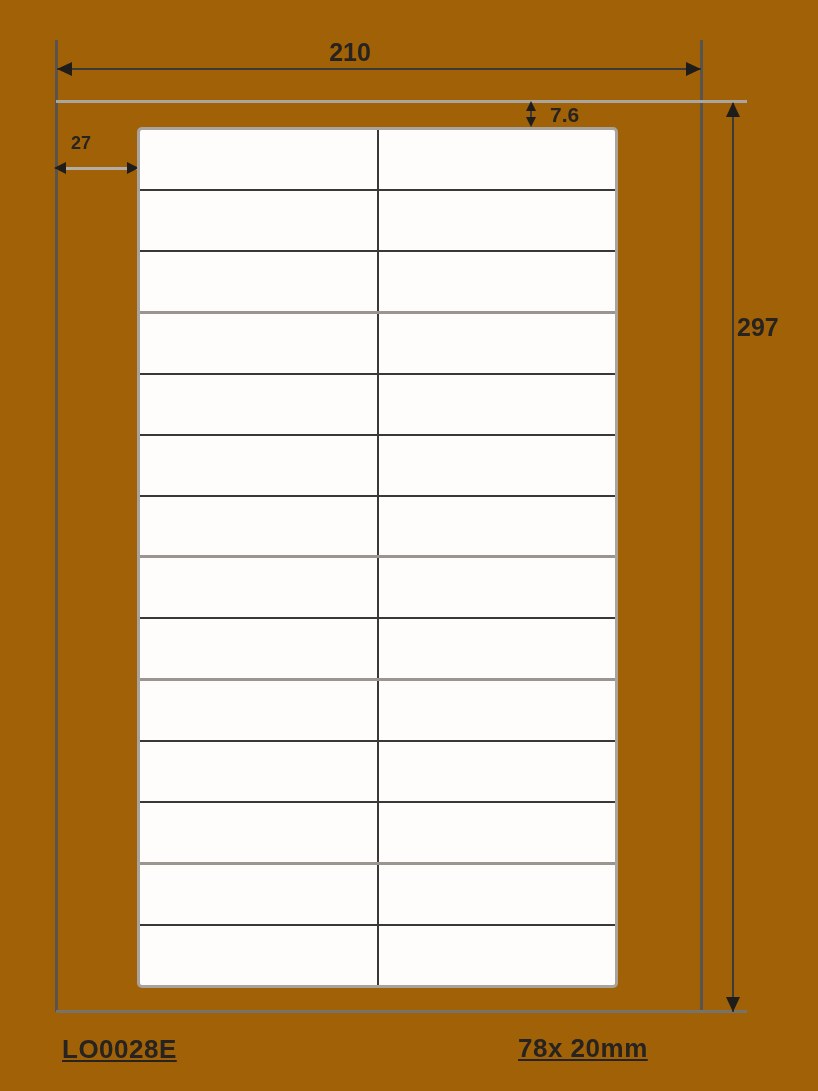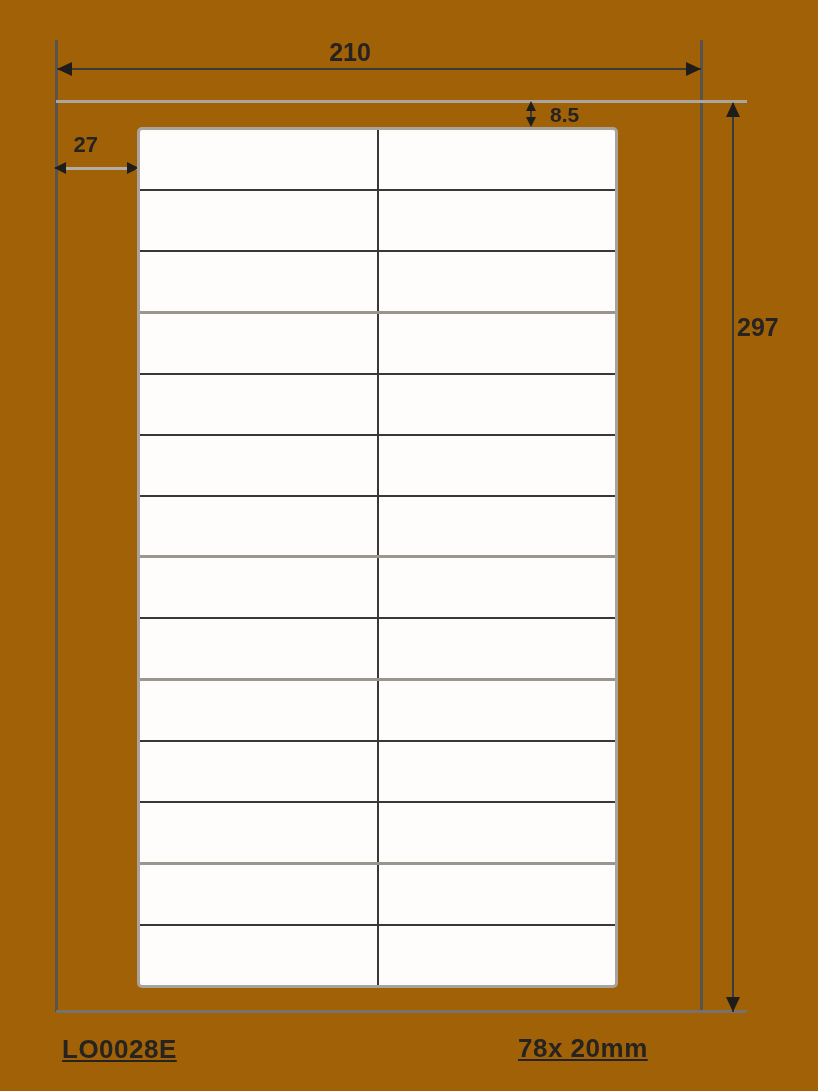--- a/index.html
+++ b/index.html
@@ -96,31 +96,31 @@
   <div class="dim-text" style="left:325px; top:40px; width:50px; text-align:center; font-size:25px;">210</div>
 
   <div class="line dim-line-v" style="left:732px; top:103px; height:909px;"></div>
   <div class="arrow a-up-md" style="left:726px; top:102px;"></div>
   <div class="arrow a-down-md" style="left:726px; top:997px;"></div>
   <div class="dim-text" style="left:737px; top:315px; font-size:25px;">297</div>
 
   <div class="line dim-line-gray" style="left:57px; top:167px; width:81px;"></div>
   <div class="arrow a-left-sm" style="left:54px; top:162px;"></div>
   <div class="arrow a-right-sm" style="left:127px; top:162px;"></div>
-  <div class="dim-text" style="left:64px; top:134px; width:34px; text-align:right; font-size:22px;">27</div>
+  <div class="dim-text" style="left:64px; top:134px; width:34px; text-align:center; font-size:18px;">27</div>
 
   <div class="line dim-line-h" style="left:172px; top:167px; width:170px;"></div>
   <div class="arrow a-left-lg" style="left:139px; top:158px;"></div>
   <div class="arrow a-right-lg" style="left:338px; top:158px;"></div>
   <div class="dim-text" style="left:212px; top:138px; width:44px; text-align:center; font-size:23px;">78</div>
 
   <div class="line dim-line-v" style="left:530px; top:104px; height:21px;"></div>
   <div class="arrow a-up-xs" style="left:526px; top:101px;"></div>
   <div class="arrow a-down-xs" style="left:526px; top:117px;"></div>
-  <div class="dim-text" style="left:550px; top:104px; font-size:21px;">8.5</div>
+  <div class="dim-text" style="left:550px; top:104px; font-size:21px;">7.6</div>
 
   <div class="line dim-line-v" style="left:525px; top:130px; height:56px;"></div>
   <div class="arrow a-up-sm" style="left:519px; top:127px;"></div>
   <div class="arrow a-down-sm" style="left:519px; top:174px;"></div>
   <div class="dim-text" style="left:543px; top:149px; font-size:23px;">20</div>
 
   <div id="label-grid">
       <div class="label-row">
         <div class="label-cell"></div>
         <div class="label-cell"></div>

